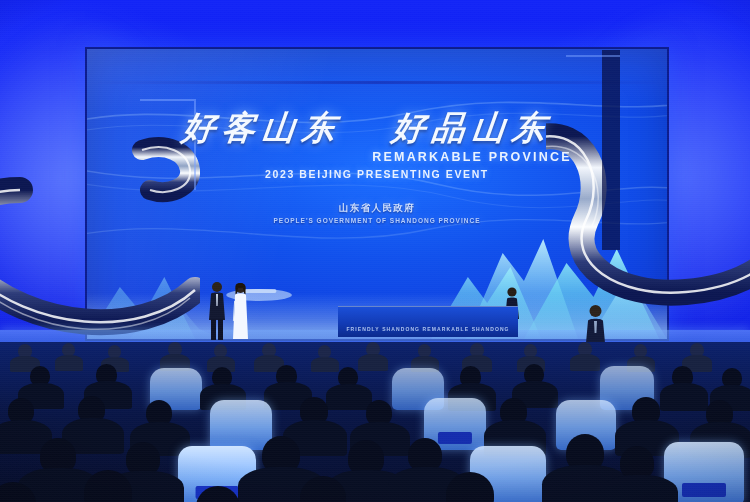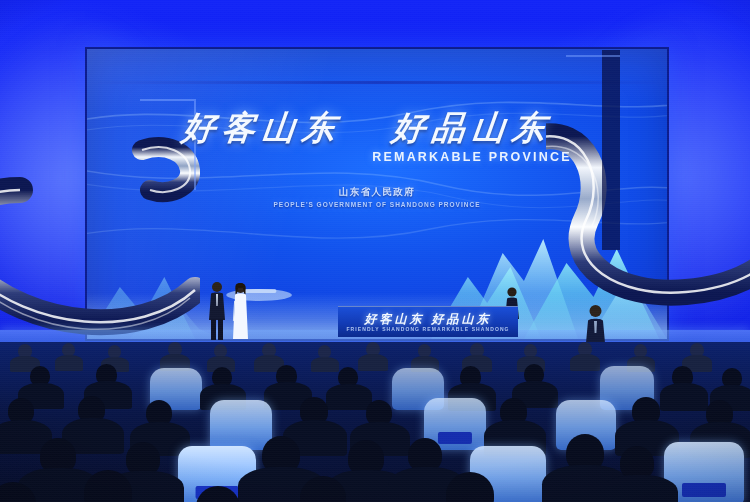--- a/index.html
+++ b/index.html
@@ -257,20 +257,21 @@
       <div class="headline-row">
         <div class="headline-col">
           <div class="cn-title">好客山东</div>
         </div>
         <div class="headline-col">
           <div class="cn-title">好品山东</div>
           <div class="en-title">REMARKABLE PROVINCE</div>
         </div>
       </div>
 
+      <div class="sub-en">2023 BEIJING PRESENTING EVENT</div>
 
       <div class="org-cn">山东省人民政府</div>
       <div class="org-en">PEOPLE'S GOVERNMENT OF SHANDONG PROVINCE</div>
     </div>
 
     <div class="led-sheen"></div>
   </div>
 
   <div class="ribbon ribbon-left">
     <svg viewBox="0 0 210 300">
@@ -310,21 +311,20 @@
       <path d="M-10,108 C40,96 60,150 40,190 C20,232 70,268 140,262 C190,258 226,238 238,210" fill="none" stroke="url(#silvR)" stroke-width="26" stroke-linecap="round"></path>
       <path d="M-10,108 C40,96 60,150 40,190 C20,232 70,268 140,262 C190,258 226,238 238,210" fill="none" stroke="rgba(255,255,255,.85)" stroke-width="2.5"></path>
       <path d="M-8,118 C42,106 64,158 46,196" fill="none" stroke="rgba(255,255,255,.5)" stroke-width="1.5"></path>
 
       <rect x="56" y="20" width="18" height="200" fill="rgba(6,14,70,.75)"></rect>
       <path d="M20,26 L74,26" stroke="rgba(120,160,255,.5)" stroke-width="2" fill="none"></path>
     </svg>
   </div>
 
   <div class="podium">
-    <div class="podium-cn">好客山东  好品山东</div>
     <div class="podium-en">FRIENDLY SHANDONG   REMARKABLE SHANDONG</div>
   </div>
 
   <div class="stage-floor"></div>
 
   <div class="person host-m">
     <svg viewBox="0 0 20 60" style="width:100%;height:100%;display:block;">
       <circle cx="10" cy="7" r="5" fill="#2a2118"></circle>
       <path d="M4,14 C4,12 16,12 16,14 L18,40 L2,40 Z" fill="#10162e"></path>
       <path d="M9,14 L11,14 L10.6,26 L9.4,26 Z" fill="#c9d6ec"></path>

